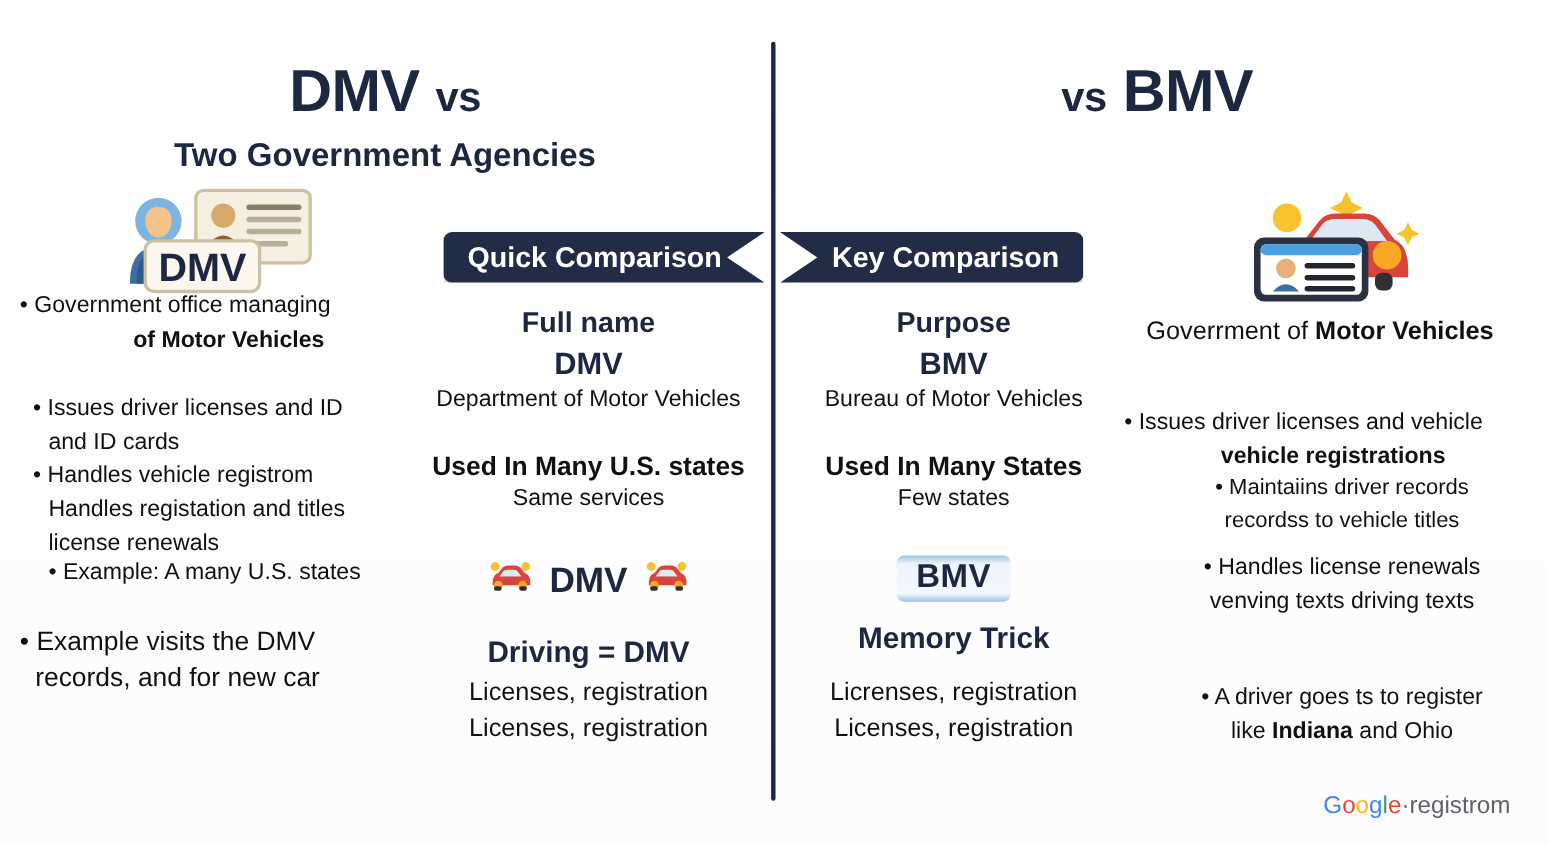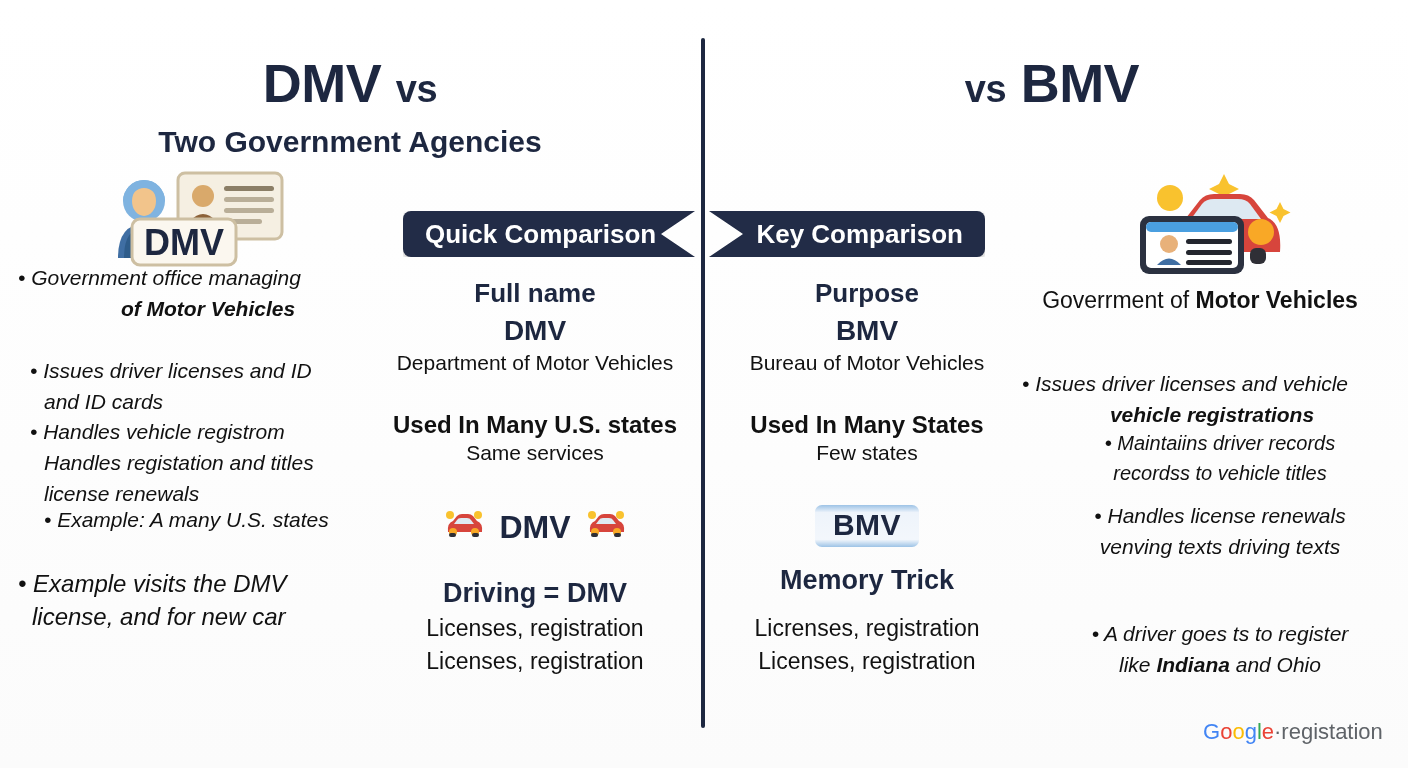--- a/index.html
+++ b/index.html
@@ -105,21 +105,20 @@
     clip-path: polygon(0 0, 100% 0, calc(100% - 34px) 50%, 100% 100%, 0 100%);
   }
   #ribbon-right {
     clip-path: polygon(0 0, 100% 0, 100% 100%, 0 100%, 34px 50%);
   }
 
   
   .tblock {
     position: absolute;
     color: #111111;
-    font-style: italic;
   }
   .bline { display: block; white-space: nowrap; }
   #lc1 { position:absolute; left: 18px; top: 262px; width: 370px; font-size: 21px; line-height: 31px; }
   #lc1 .l1 { display:block; }
   #lc1 .l2 { display:block; text-align:center; font-weight:600; padding-left:10px;}
   #lc2 { position:absolute; left: 30px; top: 355px; width: 370px; font-size: 21px; line-height: 31px; }
   #lc3 { position:absolute; left: 30px; top: 416px; width: 380px; font-size: 21px; line-height: 31px; }
   #lc4 { position:absolute; left: 30px; top: 508px; width: 380px; font-size: 21px; }
   #lc5 { position:absolute; left: 18px; top: 567px; width: 390px; font-size: 24px; line-height: 33px; }
   .indent2 { padding-left: 14px; display:block; }
@@ -271,21 +270,21 @@
   <div id="lc3" class="tblock">
     <span class="bline">• Handles vehicle registrom</span>
     <span class="bline indent2">Handles registation and titles</span>
     <span class="bline indent2">license renewals</span>
   </div>
   <div id="lc4" class="tblock">
     <span class="bline indent2">• Example: A many U.S. states</span>
   </div>
   <div id="lc5" class="tblock">
     <span class="bline">• Example visits the DMV</span>
-    <span class="bline indent2">license, and for new car</span>
+    <span class="bline indent2">records, and for new car</span>
   </div>
 
   <div id="cl-col">
     <span class="c-head">Full name</span>
     <span class="c-abbr">DMV</span>
     <span class="c-sub">Department of Motor Vehicles</span>
     <div class="c-gap"></div>
     <span class="c-head2">Used In Many U.S. states</span>
     <span class="c-sub2">Same services</span>
   </div>
@@ -359,16 +358,16 @@
     <span class="rline ctr">venving texts driving texts</span>
   </div>
   <div id="rc4" class="tblock">
     <span class="rline ctr">• A driver goes ts to register</span>
     <span class="rline ctr">
       <span>like </span><b>Indiana</b><span> and Ohio</span>
     </span>
   </div>
 
   <div id="watermark">
-    <span class="g1">G</span><span class="g2">o</span><span class="g3">o</span><span class="g4">g</span><span class="g5">l</span><span class="g6">e</span><span class="tail">·registation</span>
+    <span class="g1">G</span><span class="g2">o</span><span class="g3">o</span><span class="g4">g</span><span class="g5">l</span><span class="g6">e</span><span class="tail">·registrom</span>
   </div>
 
 </div>
 
 </body></html>

